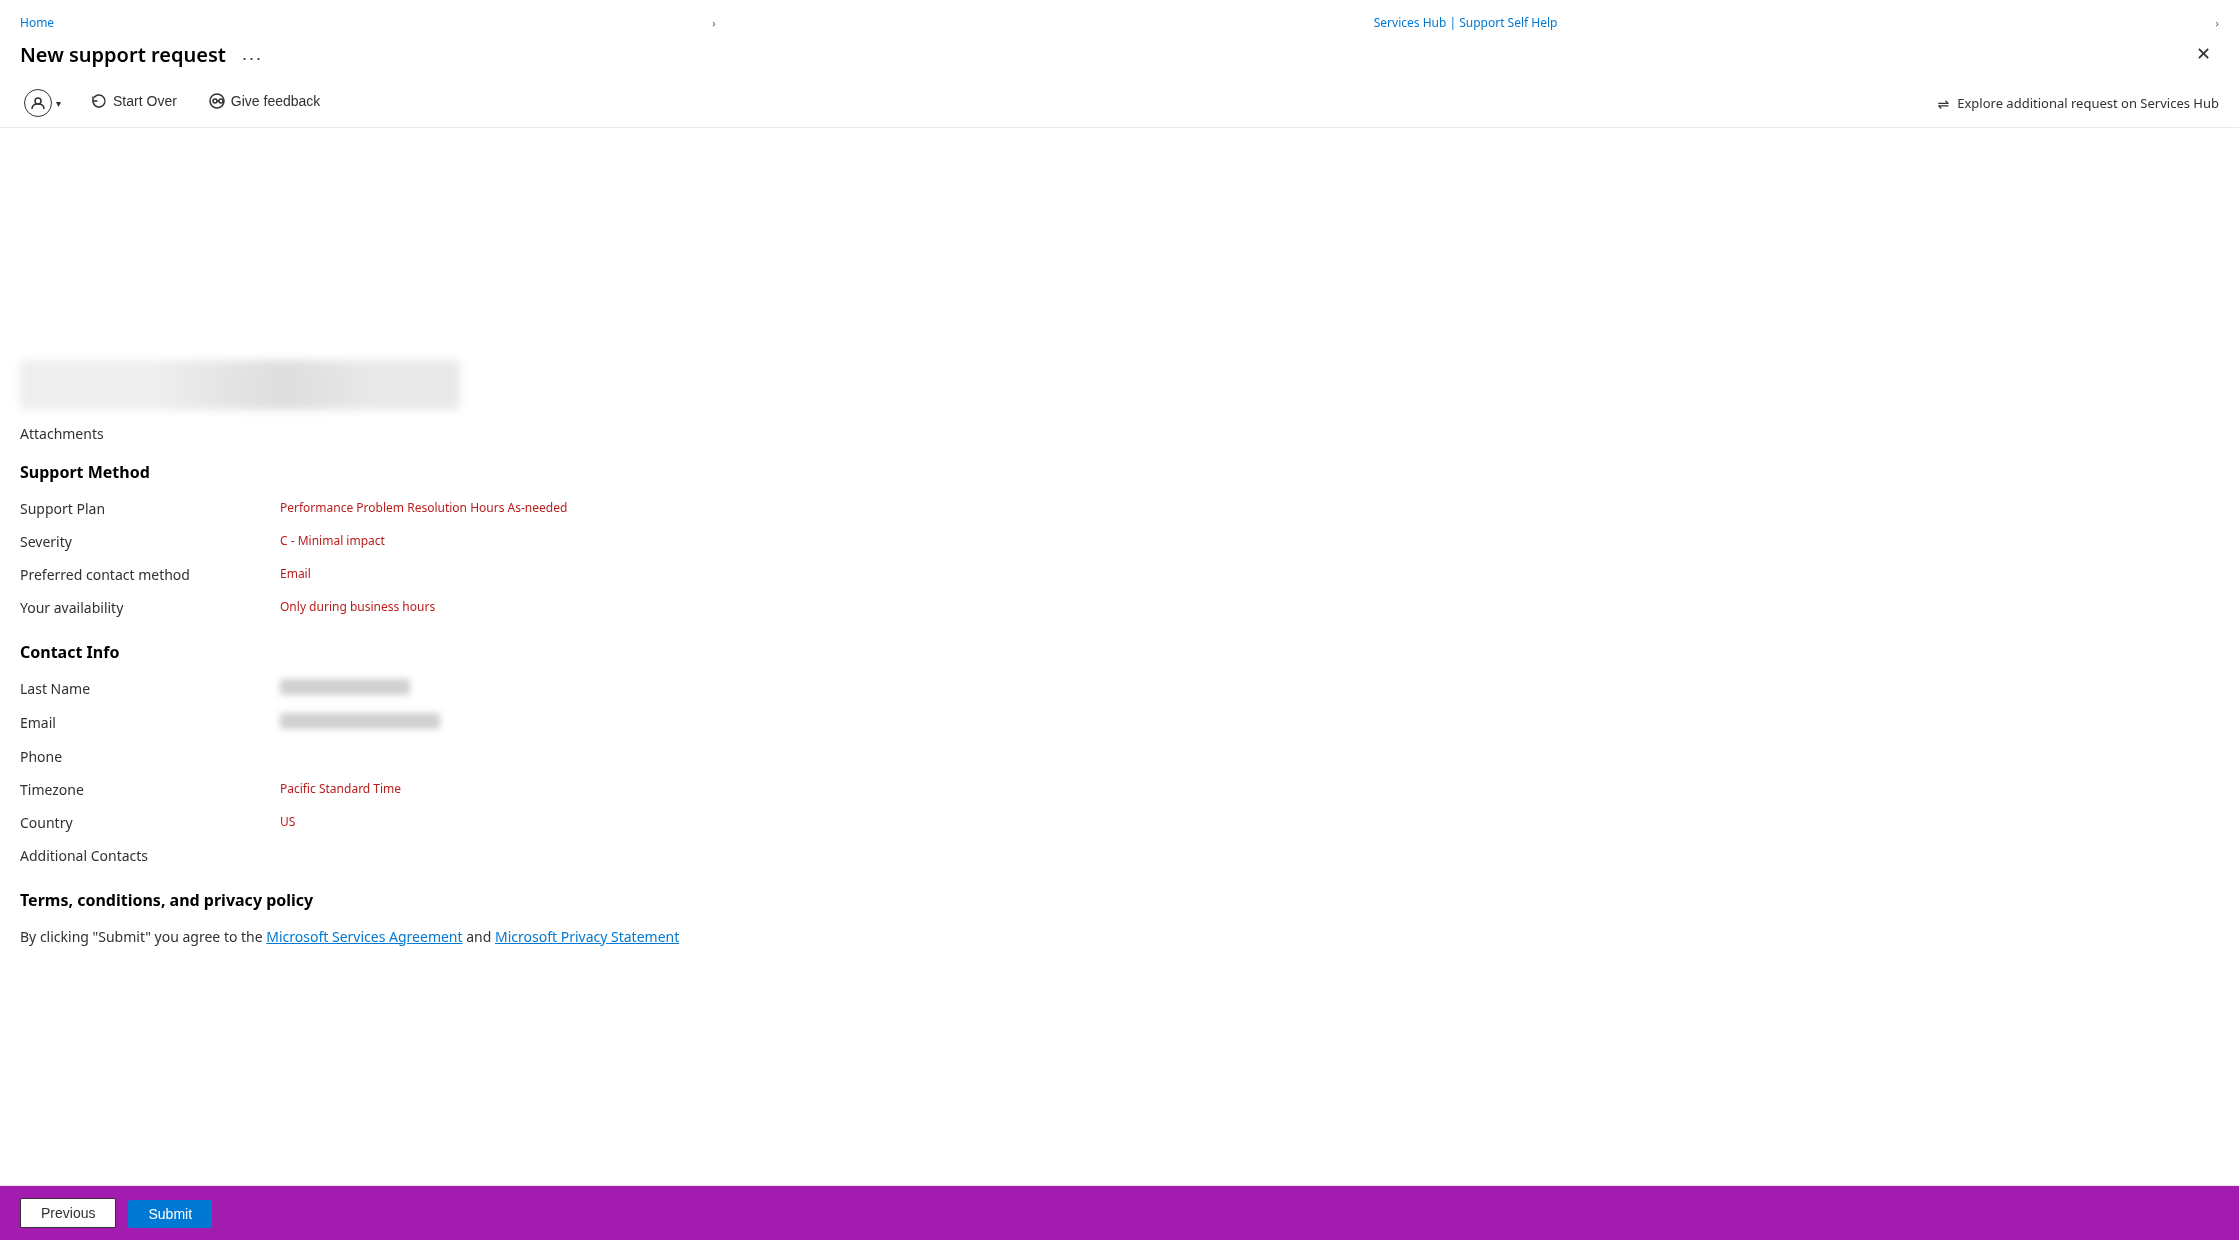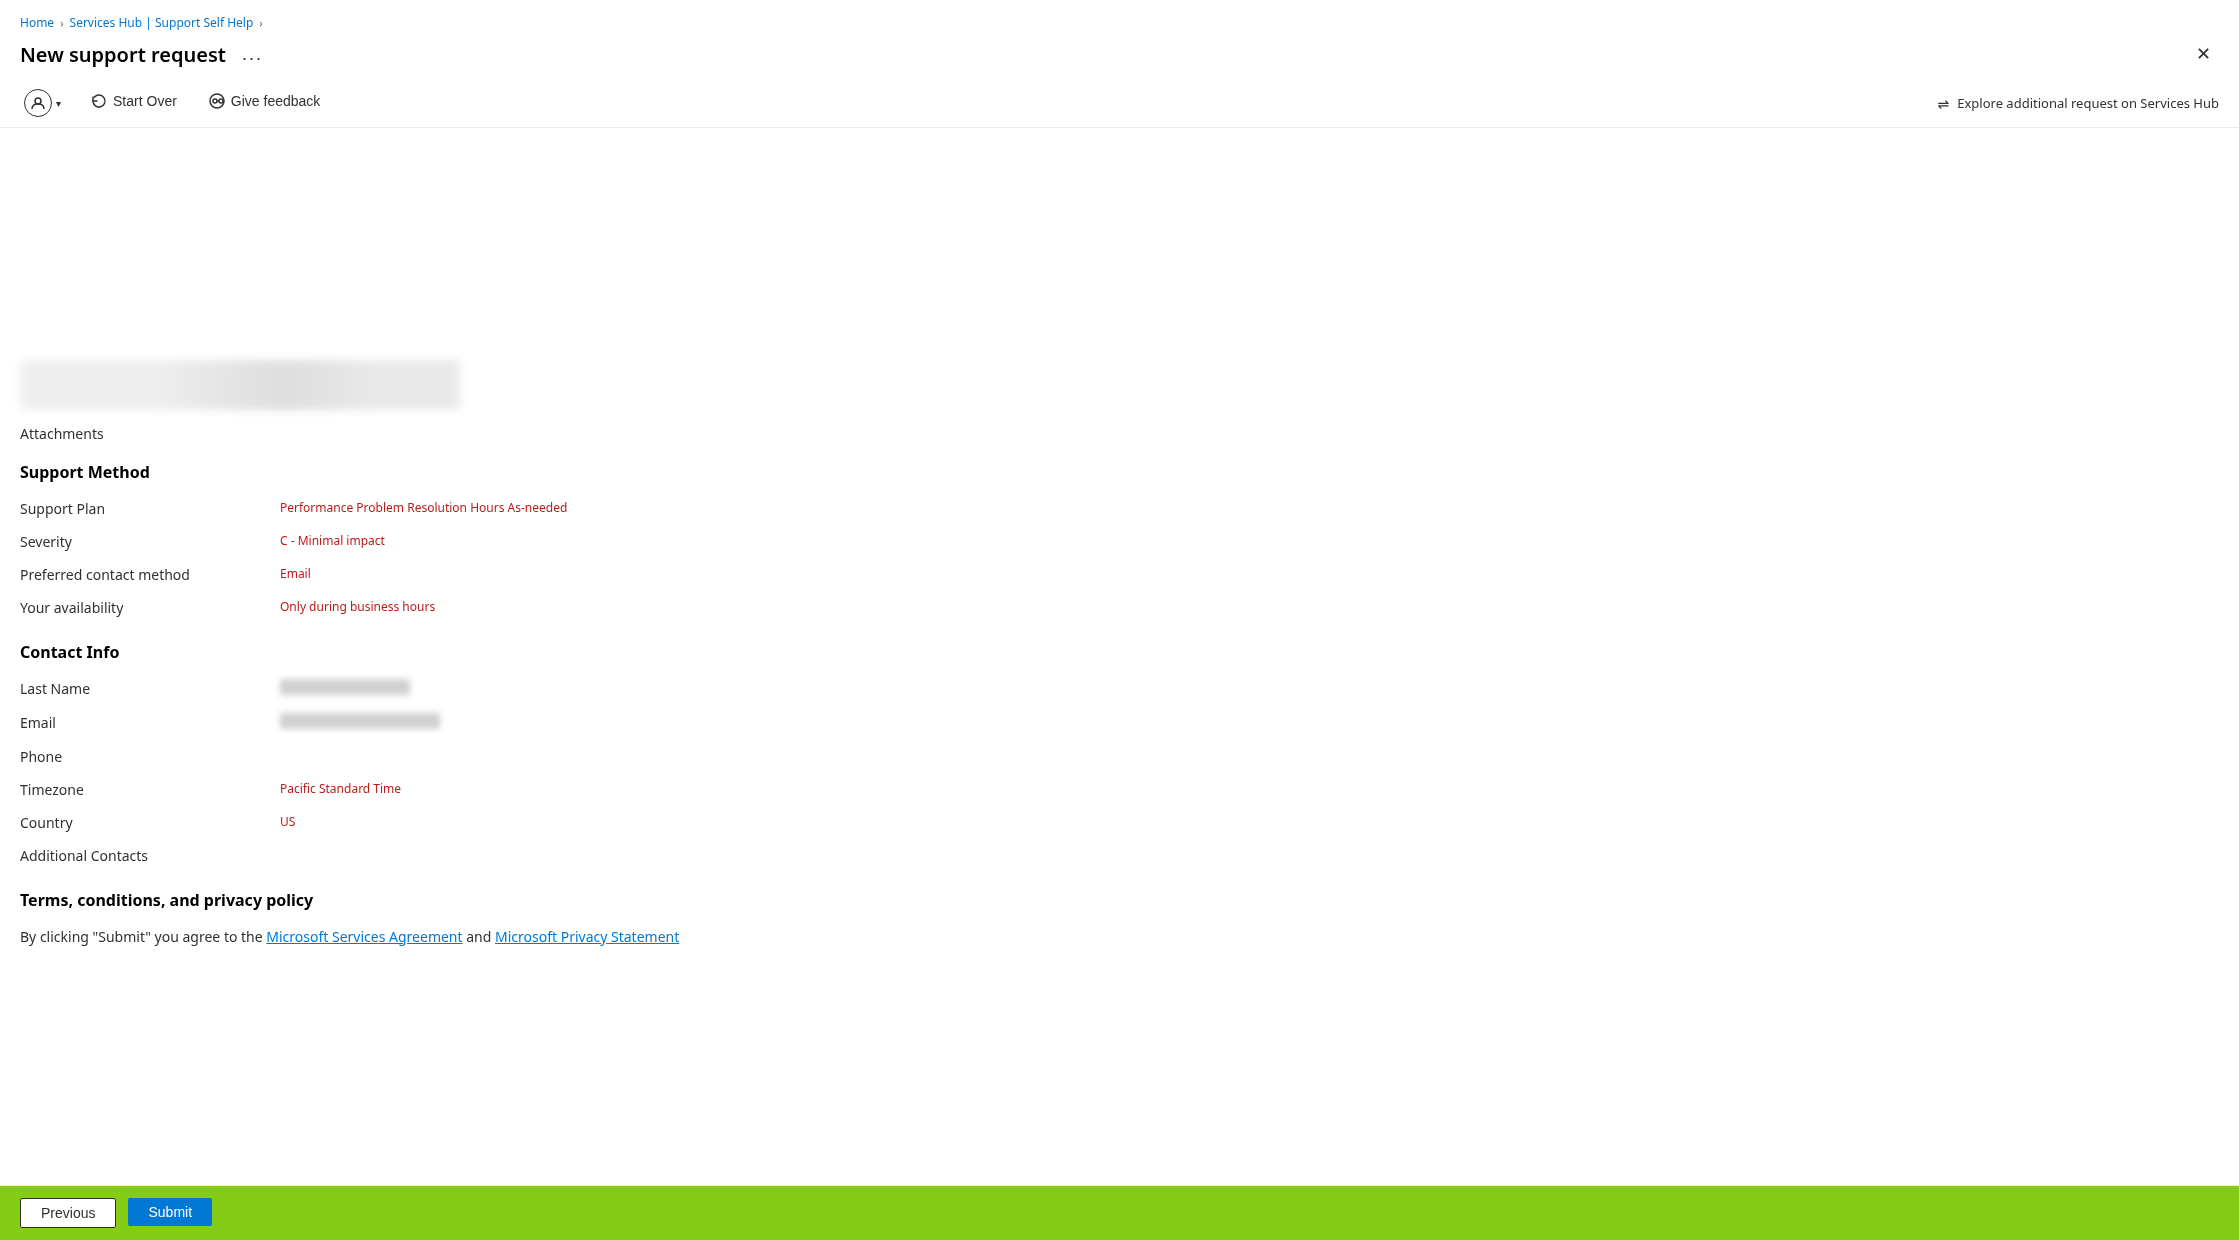--- a/index.html
+++ b/index.html
@@ -14,20 +14,21 @@
       overflow: hidden;
     }
 
     
     .breadcrumb {
       display: flex;
       align-items: center;
       gap: 6px;
       padding: 14px 20px 4px 20px;
       font-size: 12px;
+      justify-content: space-between;
     }
     .breadcrumb a {
       color: #0078d4;
       text-decoration: none;
     }
     .breadcrumb-sep {
       color: #605e5c;
       font-size: 11px;
     }
 
@@ -181,23 +182,23 @@
       color: #0078d4;
       text-decoration: underline;
       cursor: pointer;
     }
 
     
     .footer {
       padding: 12px 20px;
       border-top: 1px solid #edebe9;
       display: flex;
-      align-items: flex-start;
+      align-items: flex-end;
       gap: 12px;
-      background: #84cc16;
+      background: #a21caf;
     }
     .btn-previous {
       padding: 6px 20px;
       border: 1px solid #323130;
       background: #fff;
       color: #323130;
       font-size: 14px;
       cursor: pointer;
       border-radius: 2px;
     }

